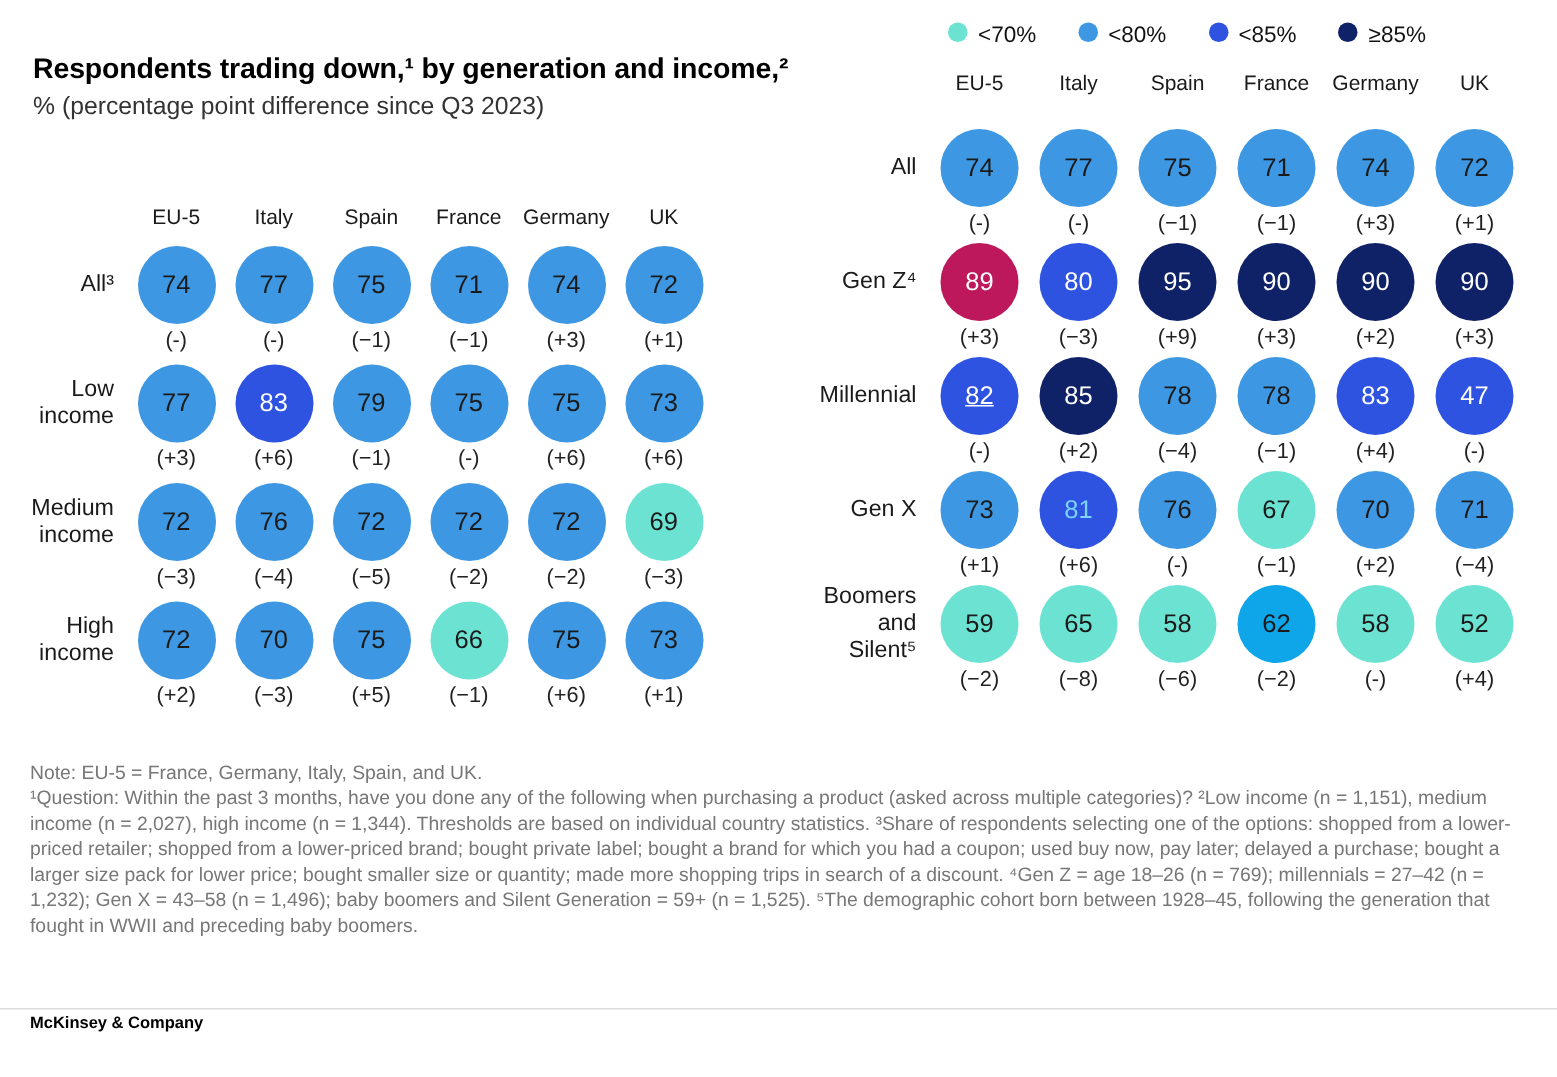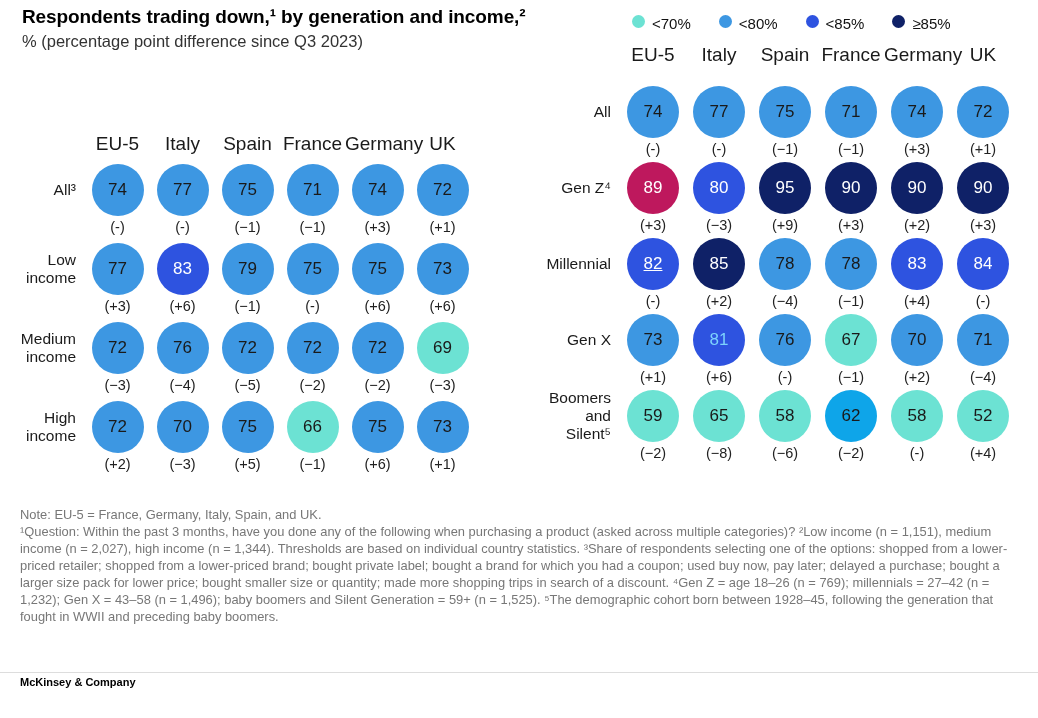--- a/index.html
+++ b/index.html
@@ -1,34 +1,34 @@
 <!DOCTYPE html>
 <html><head>
 <meta charset="utf-8">
 <style>
   html,body{margin:0;padding:0;background:#fff;}
   body{
     width:1038px;height:718px;position:relative;overflow:hidden;
     font-family:"Liberation Sans", sans-serif;color:#1a1a1a;
   }
-  .title-block{position:absolute;left:22px;top:6px;}
+  .title-block{position:absolute;left:22px;top:36px;}
   .title{font-size:19px;font-weight:700;color:#000;letter-spacing:-0.1px;}
   .subtitle{font-size:16.5px;font-weight:400;color:#333;margin-top:4px;}
 
   .legend{position:absolute;left:632px;top:15px;display:flex;gap:28px;}
   .legend-item{display:flex;gap:7px;font-size:15px;color:#111;}
   .legend-dot{width:13px;height:13px;border-radius:50%;flex:0 0 auto;}
 
   .grid{position:absolute;}
   #grid-left{left:20px;top:135px;--labw:65px;--colw:65px;}
   #grid-right{left:545px;top:46px;--labw:75px;--colw:66px;}
   .grid-header{display:flex;margin-bottom:11px;}
   #grid-right .grid-header{margin-bottom:22px;}
   .grid-label-spacer{width:var(--labw);flex:0 0 auto;}
-  .col-head{width:var(--colw);flex:0 0 auto;text-align:center;font-size:19px;line-height:18px;color:#1a1a1a;}
+  .col-head{width:var(--colw);flex:0 0 auto;text-align:center;font-size:14px;line-height:18px;color:#1a1a1a;}
   .grid-row{display:flex;margin-bottom:8px;}
   #grid-right .grid-row{margin-bottom:5px;}
   .row-label{
     width:var(--labw);flex:0 0 auto;height:52px;display:flex;align-items:center;justify-content:flex-end;
     text-align:right;font-size:15.5px;line-height:1.18;color:#1a1a1a;padding-right:9px;box-sizing:border-box;
   }
   .cell{width:var(--colw);flex:0 0 auto;display:flex;flex-direction:column;align-items:center;}
   .circle{
     width:52px;height:52px;border-radius:50%;display:flex;align-items:center;justify-content:center;
     font-size:17px;font-weight:400;
@@ -271,21 +271,21 @@
         </div>
         <div class="cell">
           <div class="circle" style="background: rgb(61, 151, 226); color: rgb(26, 26, 26);">78</div>
           <div class="delta">(−1)</div>
         </div>
         <div class="cell">
           <div class="circle" style="background: rgb(46, 83, 224); color: rgb(255, 255, 255);">83</div>
           <div class="delta">(+4)</div>
         </div>
         <div class="cell">
-          <div class="circle" style="background: rgb(46, 83, 224); color: rgb(255, 255, 255);">84</div>
+          <div class="circle" style="background: rgb(46, 83, 224); color: rgb(255, 255, 255);">47</div>
           <div class="delta">(-)</div>
         </div>
       </div>
       <div class="grid-row">
         <div class="row-label">Gen X</div>
         <div class="cell">
           <div class="circle" style="background: rgb(61, 151, 226); color: rgb(26, 26, 26);">73</div>
           <div class="delta">(+1)</div>
         </div>
         <div class="cell">

